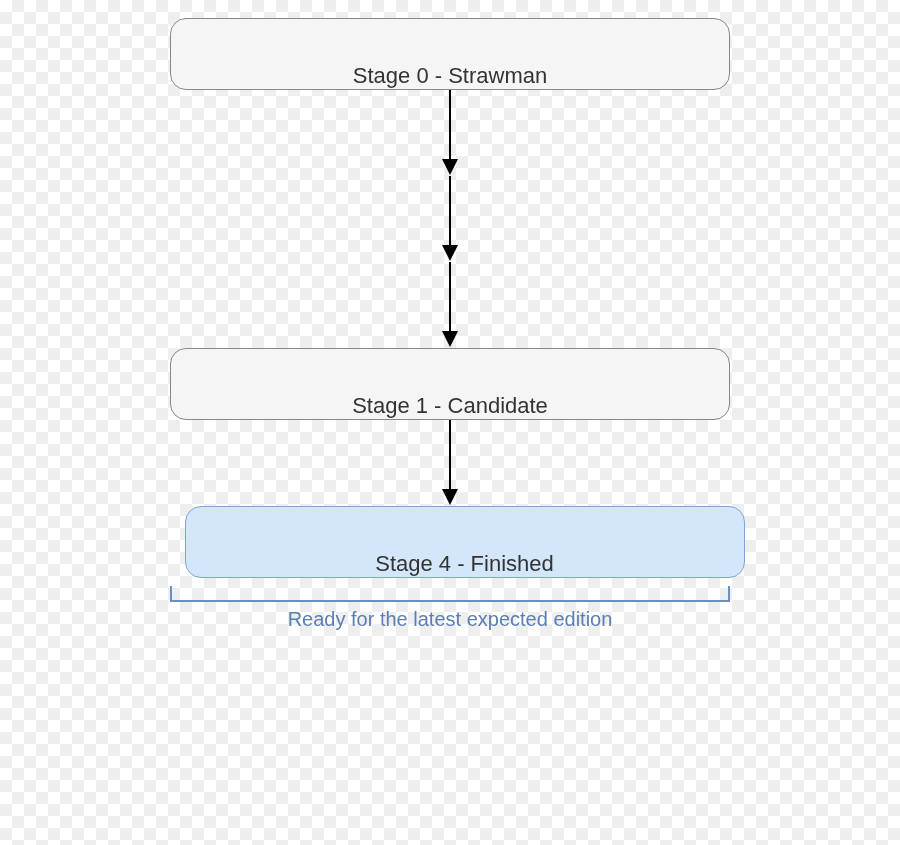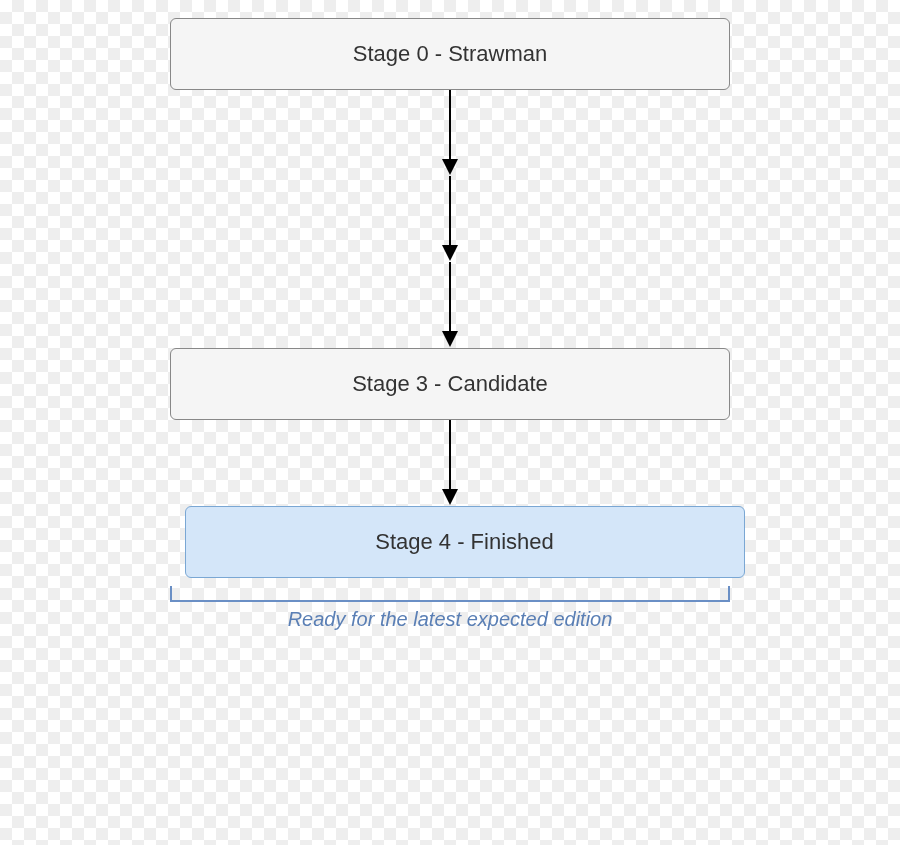--- a/index.html
+++ b/index.html
@@ -28,24 +28,24 @@
       top: 18px;
       width: 560px;
       display: flex;
       flex-direction: column;
       align-items: center;
     }
     .stage-box {
       width: 560px;
       height: 72px;
       border: 1.5px solid #888888;
-      border-radius: 6px;
+      border-radius: 16px;
       background-color: #f5f5f5;
       display: flex;
-      align-items: center;
+      align-items: flex-end;
       justify-content: center;
       font-size: 22px;
       color: #333333;
     }
     .stage-box.finished {
       background-color: #d4e6f9;
       border-color: #7aa7d4;
       margin-left: 29px;
     }
     .arrow {
@@ -67,21 +67,20 @@
       border-right: 8px solid transparent;
       border-top: 16px solid #000000;
       margin-top: -1px;
     }
     .bracket-container {
       width: 560px;
       margin-top: 8px;
       display: flex;
       flex-direction: column;
       align-items: center;
-      font-style: italic;
     }
     .bracket {
       width: 560px;
       height: 16px;
       border-left: 2px solid #6a8fc5;
       border-right: 2px solid #6a8fc5;
       border-bottom: 2px solid #6a8fc5;
     }
     .bracket-label {
       margin-top: 6px;
@@ -109,21 +108,21 @@
     <div class="arrow-head"></div>
   </div>
 
 
   <div class="arrow">
     <div class="arrow-line"></div>
     <div class="arrow-head"></div>
   </div>
 
   <div class="stage-box">
-    <span>Stage 3 - Candidate</span>
+    <span>Stage 1 - Candidate</span>
   </div>
 
   <div class="arrow">
     <div class="arrow-line"></div>
     <div class="arrow-head"></div>
   </div>
 
   <div class="stage-box finished">
     <span>Stage 4 - Finished</span>
   </div>

